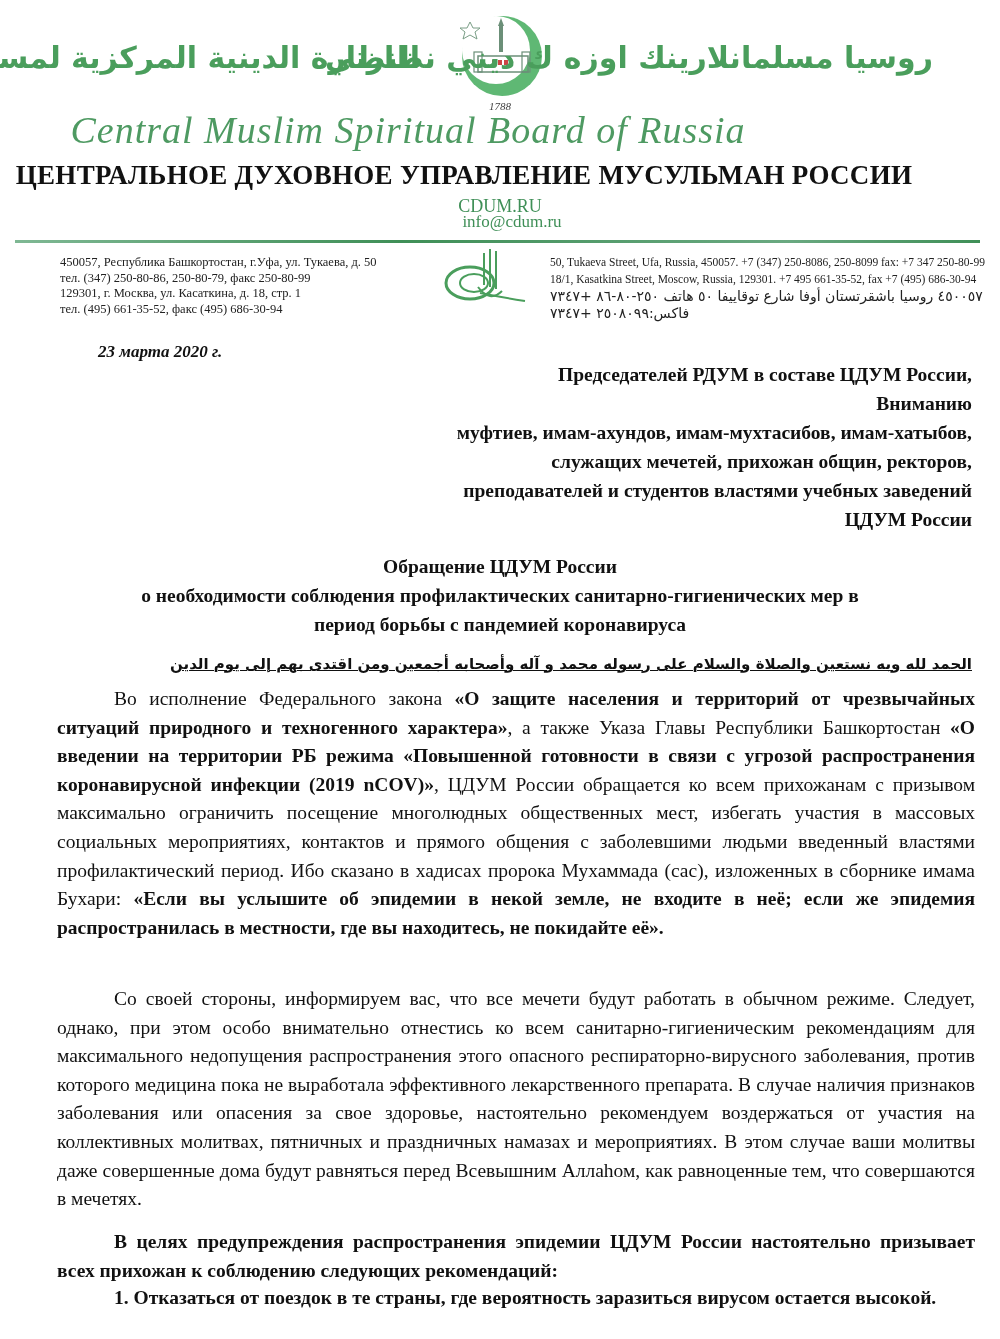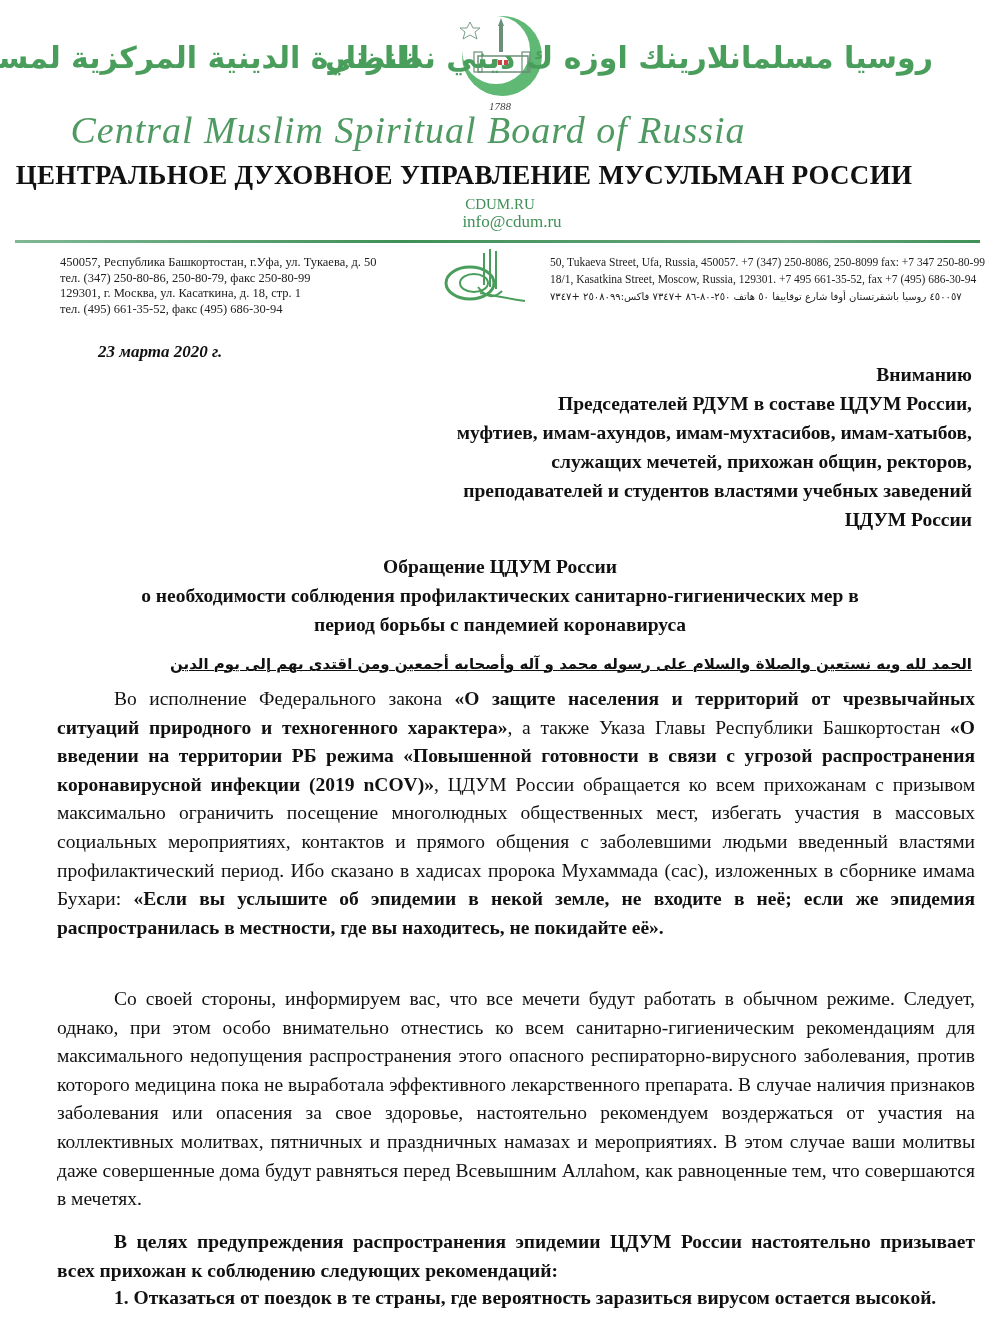--- a/index.html
+++ b/index.html
@@ -18,30 +18,30 @@
   .emblem { position: absolute; left: 452px; top: 8px; width: 96px; height: 92px; }
   .year { position: absolute; left: 470px; top: 100px; width: 60px; text-align: center;
           font-size: 11px; font-style: italic; color: #444; }
 
   .title-en { position: absolute; left: 0; top: 108px; width: 816px; text-align: center;
               font-family: "Liberation Serif", serif; font-style: italic; font-size: 38px;
               color: #4e9a62; letter-spacing: 1px; }
   .title-ru { position: absolute; left: 0; top: 160px; width: 928px; text-align: center;
               font-weight: bold; font-size: 27px; color: #111; letter-spacing: 0.3px; }
   .site { position: absolute; left: 0; top: 196px; width: 1000px; text-align: center;
-          font-size: 15px; color: #3f8f57; }
+          font-size: 18px; color: #3f8f57; }
   .email { position: absolute; left: 0; top: 212px; width: 1000px; text-align: center;
            font-size: 17px; color: #3f8f57; margin-left: 12px; }
   .rule { position: absolute; left: 15px; top: 240px; width: 965px; height: 3px;
           background: linear-gradient(90deg, #7fb894, #3f8f57 40%, #6aa981 80%, #3f8f57); }
 
   .addr-left { position: absolute; left: 60px; top: 255px; font-size: 12.5px; line-height: 15.5px; color: #222; }
   .addr-right { position: absolute; left: 550px; top: 254px; font-size: 11.5px; line-height: 17px; color: #222;
                 font-family: "Liberation Serif", serif; }
-  .addr-right .ar { direction: rtl; text-align: left; font-family: "DejaVu Sans", sans-serif; font-size: 10px; }
+  .addr-right .ar { direction: rtl; text-align: left; font-family: "DejaVu Sans", sans-serif; font-size: 14px; }
   .tughra { position: absolute; left: 440px; top: 245px; width: 90px; height: 65px; }
 
   .date { position: absolute; left: 98px; top: 342px; font-size: 17px; font-style: italic; font-weight: bold; }
 
   .addressee { position: absolute; right: 28px; top: 360px; text-align: right;
                font-weight: bold; font-size: 19.5px; line-height: 29px; }
 
   .heading { position: absolute; left: 20px; width: 960px; top: 552px; text-align: center;
              font-weight: bold; font-size: 19.5px; line-height: 29px; }
 
@@ -106,22 +106,22 @@
 
 <div class="addr-right">
   <div>50, Tukaeva Street, Ufa, Russia, 450057. +7 (347) 250-8086, 250-8099 fax: +7 347 250-80-99</div>
   <div>18/1, Kasatkina Street, Moscow, Russia, 129301.  +7 495 661-35-52, fax +7 (495) 686-30-94</div>
   <div class="ar">٤٥٠٠٥٧ روسيا باشقرتستان أوفا شارع توقاييفا ٥٠ هاتف ٢٥٠-٨٠-٨٦ +٧٣٤٧ فاكس:٢٥٠٨٠٩٩ +٧٣٤٧</div>
 </div>
 
 <div class="date">23 марта 2020 г.</div>
 
 <div class="addressee">
+  <div>Председателей РДУМ в составе ЦДУМ России,</div>
   <div>Вниманию</div>
-  <div>Председателей РДУМ в составе ЦДУМ России,</div>
   <div>муфтиев, имам-ахундов, имам-мухтасибов, имам-хатыбов,</div>
   <div>служащих мечетей, прихожан общин, ректоров,</div>
   <div>преподавателей и студентов властями учебных заведений</div>
   <div>ЦДУМ России</div>
 </div>
 
 <div class="heading">
   <div>Обращение ЦДУМ России</div>
   <div>о необходимости соблюдения профилактических санитарно-гигиенических мер в</div>
   <div>период борьбы с пандемией коронавируса</div>

